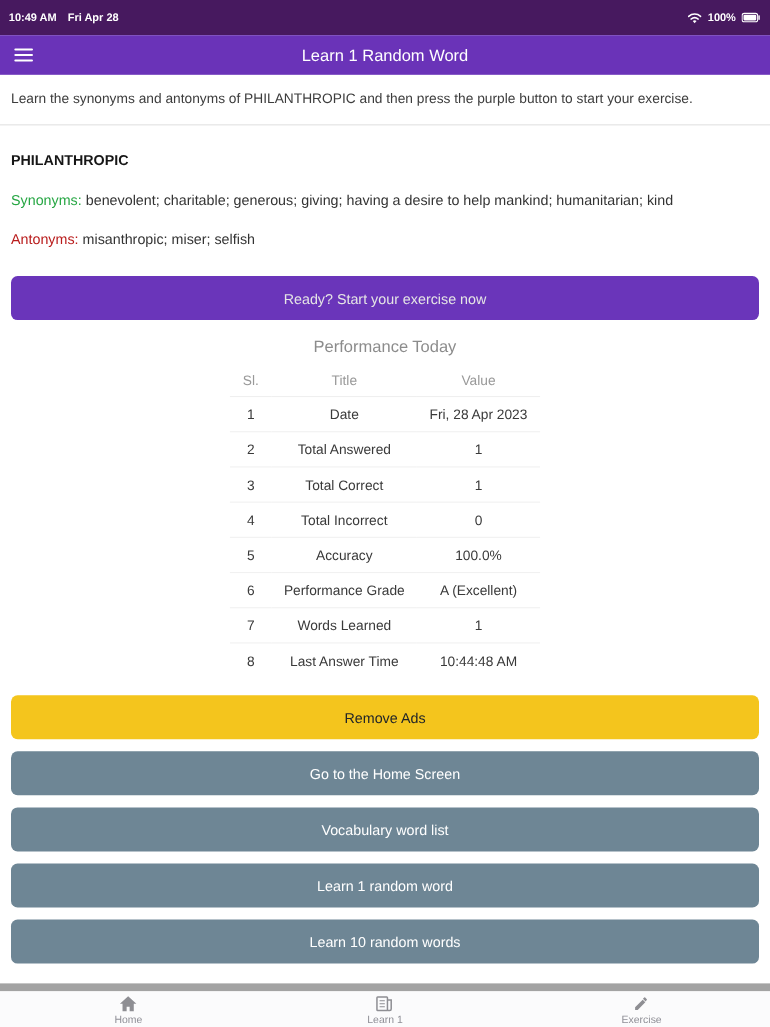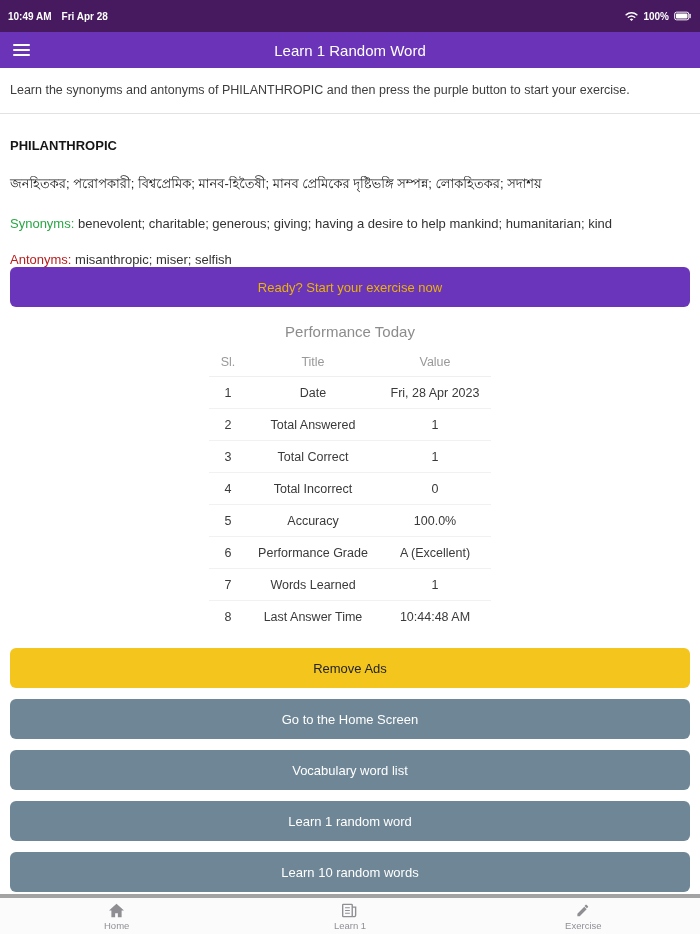--- a/index.html
+++ b/index.html
@@ -35,42 +35,42 @@
   .bengali { margin-top:21px; font-size:13px; color:#222; }
   .syn-line, .ant-line { margin-top:21px; font-size:13px; color:#333; }
   .green { color:#28a745; }
   .red { color:#b91c1c; }
   
   .btn {
     display:block; width:680px; margin:0 auto; height:40px;
     border:none; border-radius:6px; font-size:13px; cursor:pointer;
     font-family:"Liberation Sans", sans-serif; text-align:center;
   }
-  .btn-purple { background:#6a35ba; color:#eab308; }
+  .btn-purple { background:#6a35ba; color:#e5e5e5; margin-top:26px; }
   .btn-yellow { background:#f4c51d; color:#212529; margin-top:16px; }
   .btn-gray  { background:#6e8695; color:#fff; margin-top:11px; }
   
   .perf-title { margin-top:16px; text-align:center; color:#8c8c8c; font-size:15px; }
   table.perf { margin:8px auto 0; border-collapse:collapse; font-size:12.5px; }
   .perf th {
     color:#999; font-weight:normal; padding:7px 6px; text-align:center;
     border-bottom:1px solid #efefef;
   }
   .perf td {
     color:#3a3a3a; padding:8.5px 6px; text-align:center;
     border-bottom:1px solid #f1f1f1;
   }
   .perf tbody tr:last-child td { border-bottom:none; }
   .perf .c-sl { width:38px; }
   .perf .c-title { width:132px; }
   .perf .c-value { width:112px; }
   
   .tab-bar {
     position:absolute; left:0; bottom:0; width:700px; height:40px;
-    background:#fbfbfc; border-top:4px solid #a3a3a3;
+    background:#fbfbfc; border-top:7px solid #a3a3a3;
     display:flex;
   }
   .tab-item {
     flex:1; display:flex; flex-direction:column; align-items:center;
     justify-content:center; gap:2px; cursor:pointer; padding-top:2px;
   }
   .tab-item svg { display:block; }
   .tab-label { font-size:9.5px; color:#8f8f96; }
 </style>
 </head>
@@ -106,21 +106,20 @@
       <span></span>
       <span></span>
   </div>
   <div class="app-title">Learn 1 Random Word</div>
 </div>
 
 <div class="instruction">Learn the synonyms and antonyms of PHILANTHROPIC and then press the purple button to start your exercise.</div>
 
 <div class="word-section">
   <div class="word-title">PHILANTHROPIC</div>
-  <div class="bengali">জনহিতকর; পরোপকারী; বিশ্বপ্রেমিক; মানব-হিতৈষী; মানব প্রেমিকের দৃষ্টিভঙ্গি সম্পন্ন; লোকহিতকর; সদাশয়</div>
   <div class="syn-line">
     <span class="green">Synonyms:</span>
     <span>benevolent; charitable; generous; giving; having a desire to help mankind; humanitarian; kind</span>
   </div>
   <div class="ant-line">
     <span class="red">Antonyms:</span>
     <span>misanthropic; miser; selfish</span>
   </div>
 </div>
 

